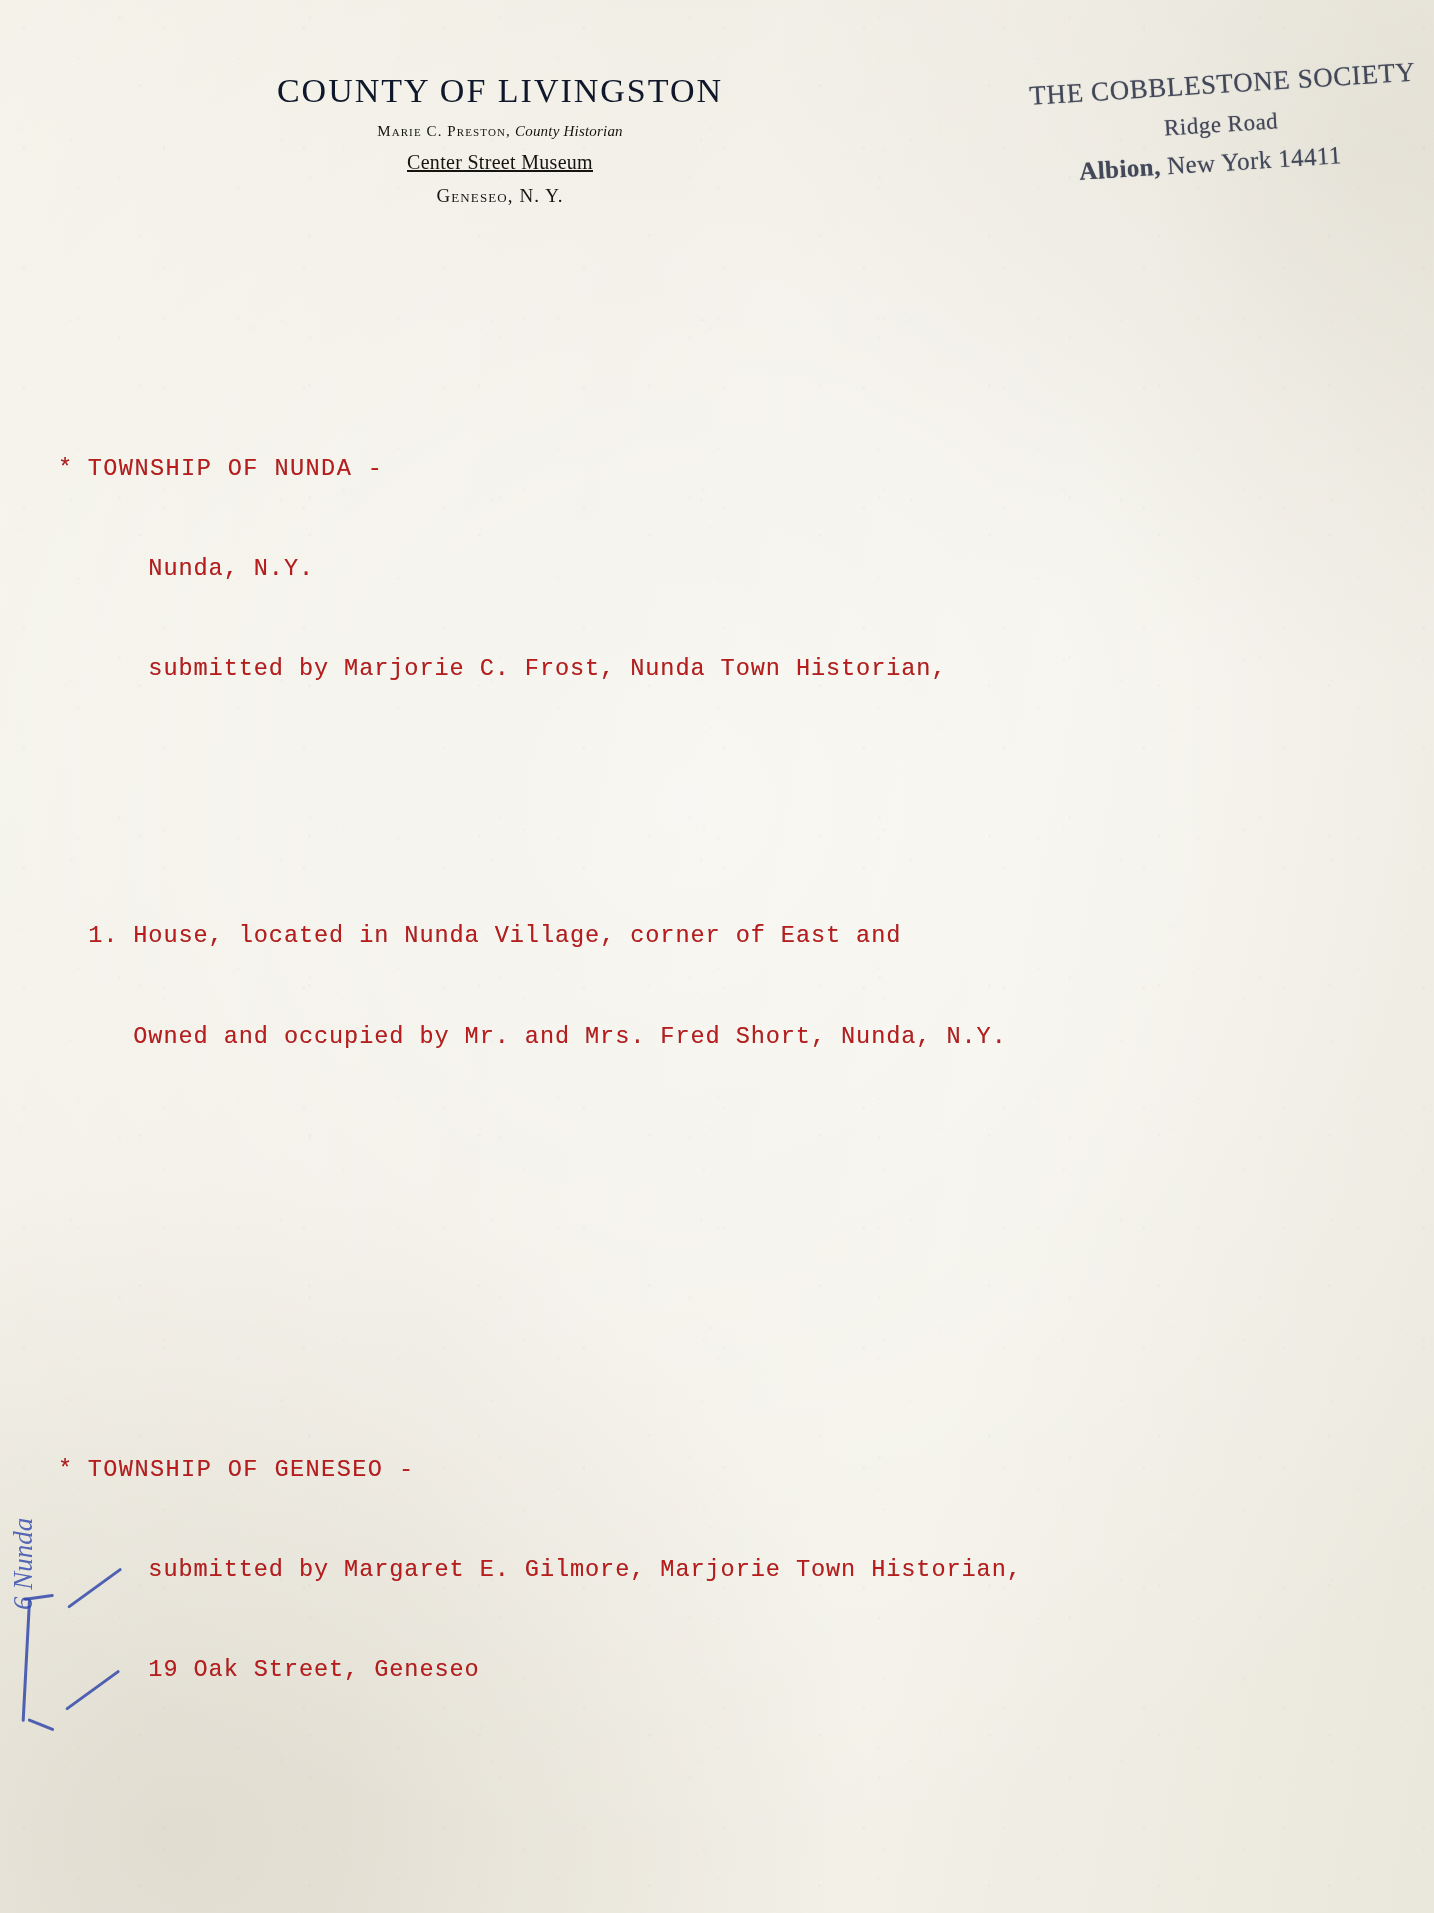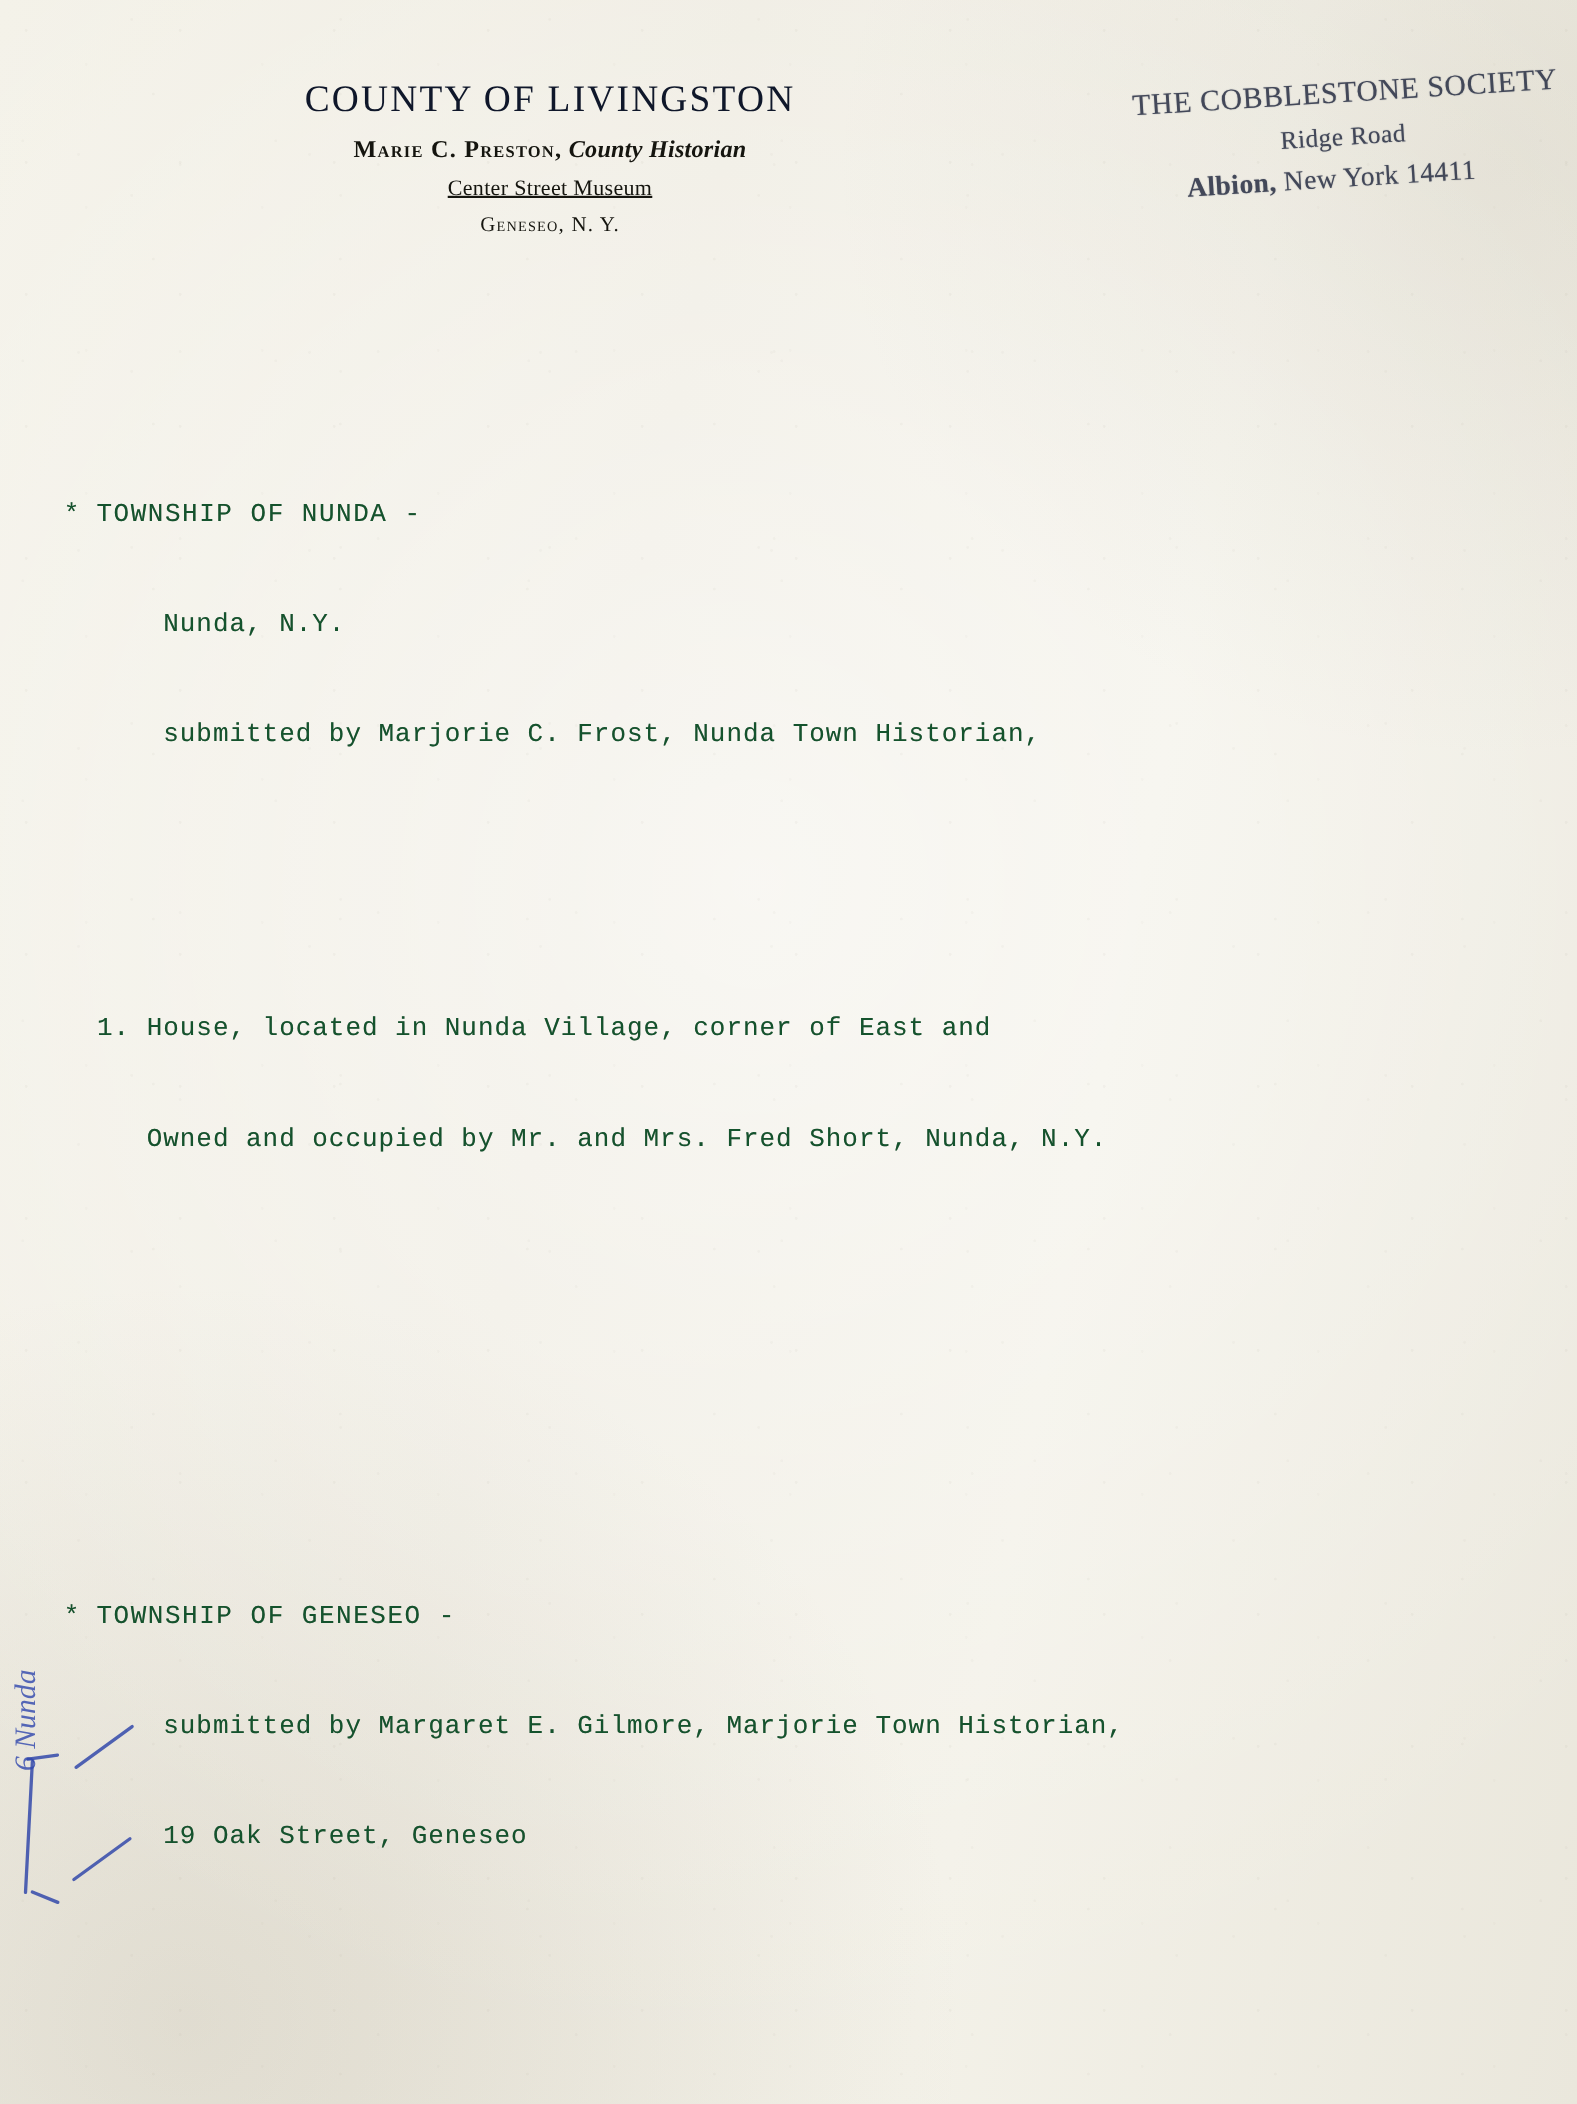--- a/index.html
+++ b/index.html
@@ -58,21 +58,21 @@
     font-size: 34px;
     letter-spacing: 2.0px;
     white-space: nowrap;
     color: #0f172a;
   }
   .lh-line {
     font-family: "Liberation Serif", serif;
     color: #15150f;
     white-space: nowrap;
   }
-  .lh-2 { font-size: 22px; margin-top: 13px; letter-spacing: .4px; font-weight: bold; }
+  .lh-2 { font-size: 15px; margin-top: 13px; letter-spacing: .4px; }
   .lh-3 { font-size: 20px; margin-top: 11px; letter-spacing: .3px; text-decoration: underline; }
   .lh-4 { font-size: 19px; margin-top: 11px; letter-spacing: .3px; }
   .smallcaps {
     font-variant: small-caps;
     letter-spacing: 1.1px;
   }
   .italic { font-style: italic; letter-spacing: .2px; }
 
   
   .stamp {
@@ -120,21 +120,21 @@
     width: 1320px;
     font-family: "Liberation Mono", "DejaVu Sans Mono", monospace;
     font-size: 23.6px;
     line-height: 33.4px;
     color: #1e1e1c;
     letter-spacing: 0.9px;
     white-space: pre;
   }
   .tw-line {
     white-space: pre;
-    color: #14532d;
+    color: #b91c1c;
     text-shadow: 0 0 .5px rgba(30,30,26,.35);
   }
   .blank { height: 33.4px; }
   .blank-lg { height: 66px; }
 
   .sect-head { letter-spacing: 1.4px; }
 
   .bullet-ast {
     display: inline-block;
     width: 1ch;

